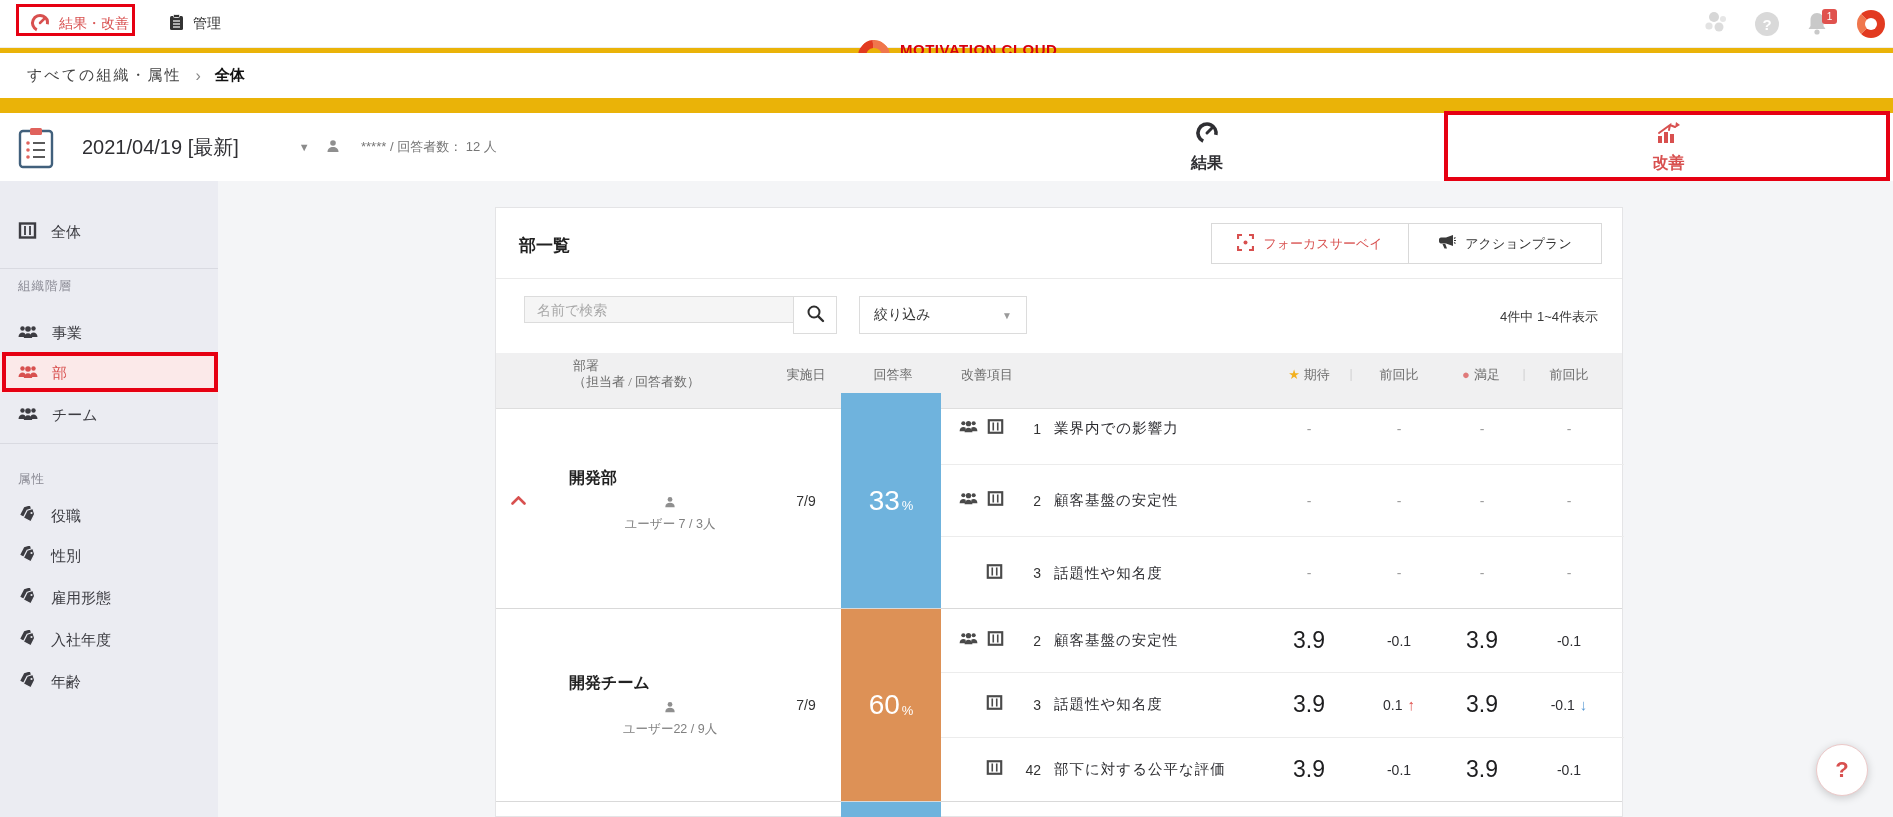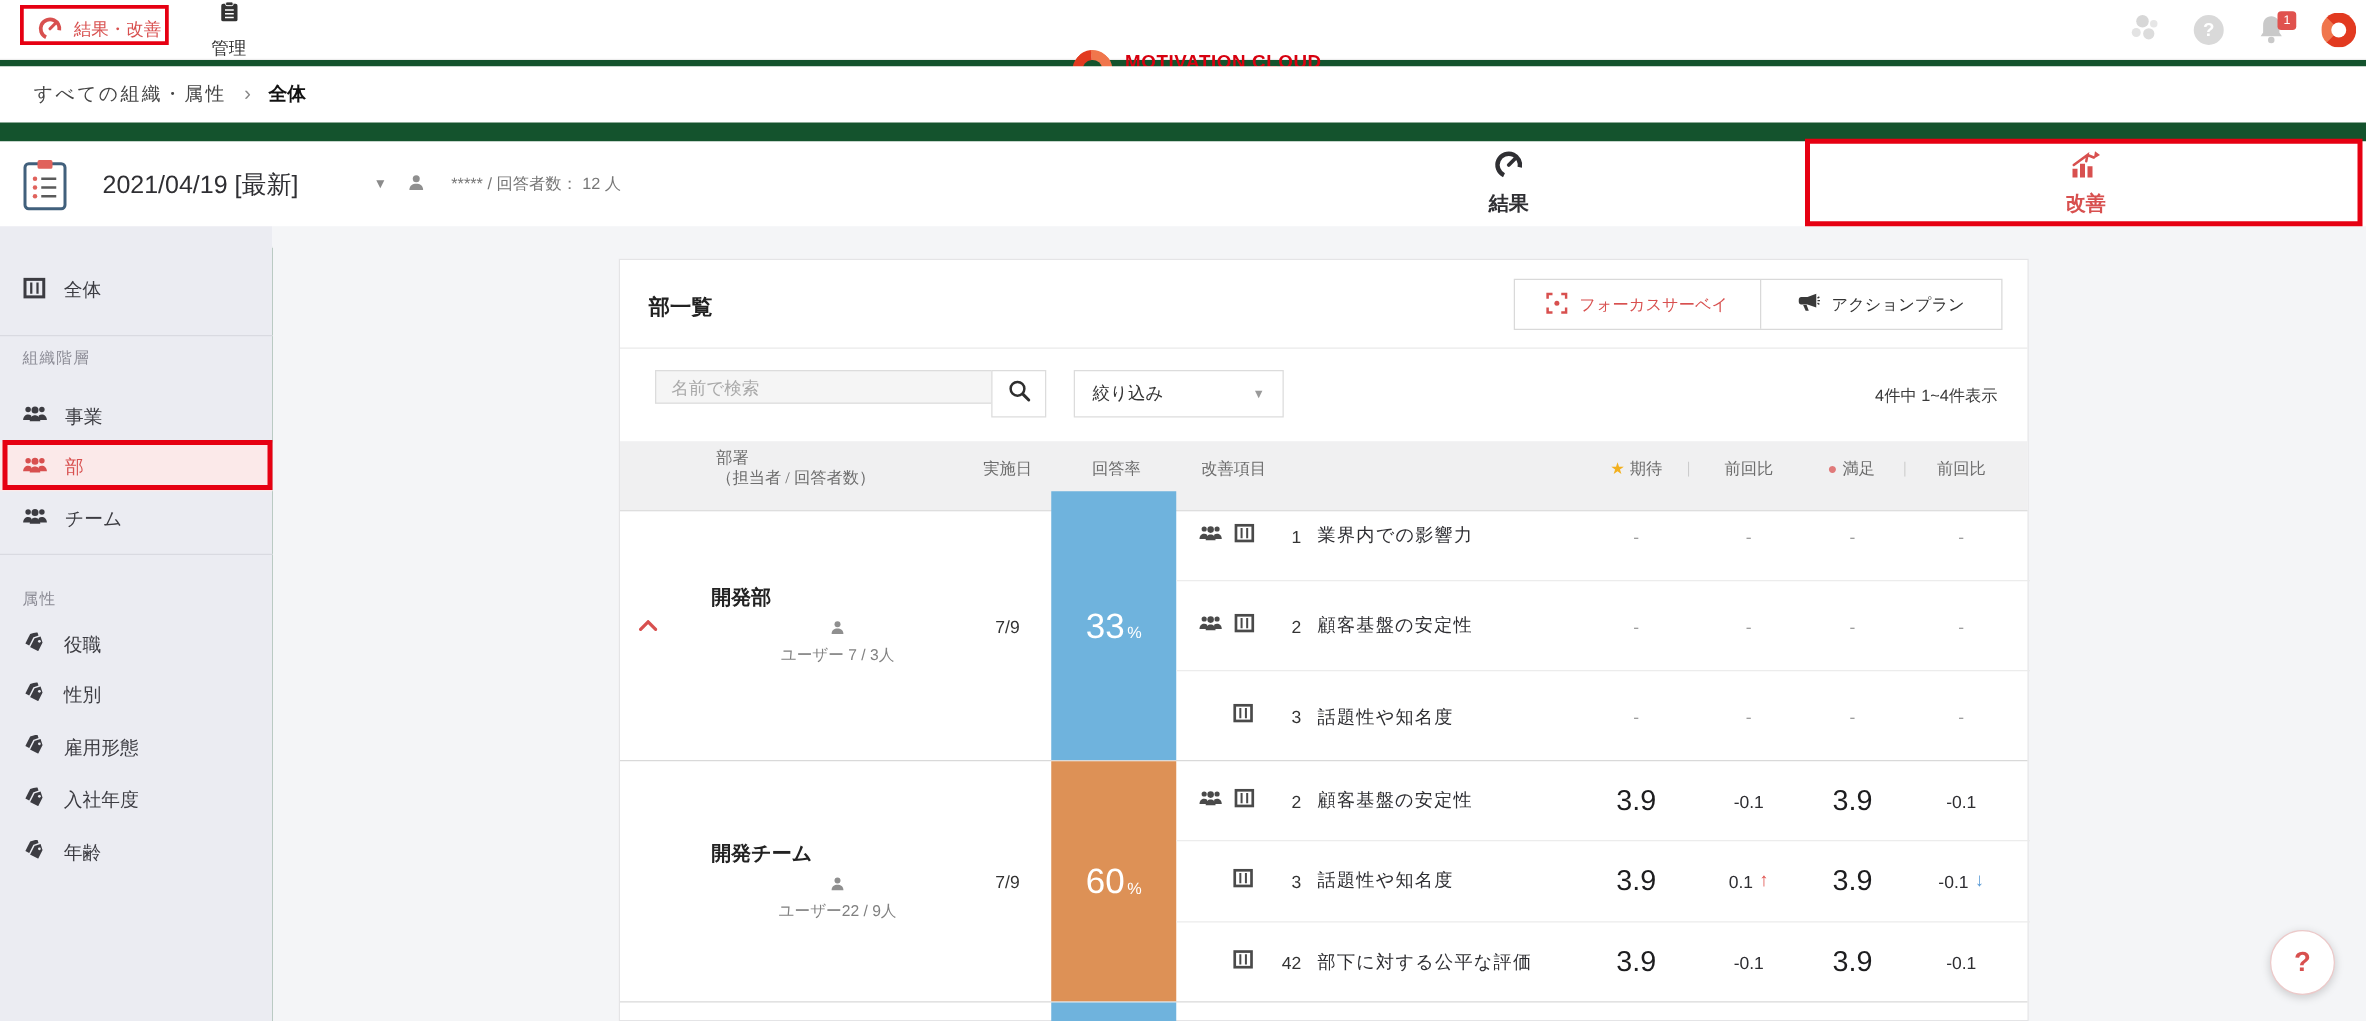--- a/index.html
+++ b/index.html
@@ -1,25 +1,25 @@
 <!DOCTYPE html>
 <html><head>
 <meta charset="utf-8">
 <style>
   * { margin:0; padding:0; box-sizing:border-box; }
   html,body { width:1893px; height:817px; }
   body { font-family:"Liberation Sans","DejaVu Sans",sans-serif; background:#f1f2f4; }
-  #app { position:relative; width:1893px; height:817px; overflow:hidden; background:#14532d; }
+  #app { position:relative; width:1893px; height:817px; overflow:hidden; background:#eab308; }
 
   
   .topbar { position:absolute; left:0; top:0; width:100%; height:48px; background:#fff; border-bottom:1px solid #ededed; }
   .nav-left { position:absolute; left:0; top:0; height:48px; display:flex; align-items:center; }
   .nav-item { display:flex; align-items:center; gap:9px; font-size:14px; cursor:pointer; }
   .nav-ri { margin-left:30px; color:#d8504f; }
-  .nav-admin { margin-left:40px; color:#333;flex-direction:column; }
+  .nav-admin { margin-left:40px; color:#333; }
   .logo { position:absolute; left:858px; top:6px; display:flex; align-items:center; gap:10px;margin-top:34px; }
   .logo-ring { width:32px; height:32px; border-radius:50%; border:8px solid #e23a20; border-top-color:#f0764c; transform:rotate(40deg); }
   .logo-text { line-height:1.05; }
   .logo-t1 { font-size:15px; font-weight:bold; color:#d7000f; letter-spacing:.5px; }
   .logo-t2 { font-size:12px; font-weight:bold; color:#d7000f; }
   .top-icons { position:absolute; right:8px; top:0; height:48px; display:flex; align-items:center; gap:26px; }
   .help-circle { width:24px; height:24px; border-radius:50%; background:#d9d9d9; color:#fff; font-weight:bold; font-size:15px; display:flex; align-items:center; justify-content:center; }
   .bell-wrap { position:relative; width:26px; height:26px; }
   .bell-badge { position:absolute; right:-6px; top:-2px; min-width:15px; height:15px; background:#e0524e; color:#fff; font-size:10px; border-radius:3px; display:flex; align-items:center; justify-content:center; padding:0 3px; }
   .avatar-ring { width:28px; height:28px; border-radius:50%; border:8px solid #e23a20; border-left-color:#f0764c; }

